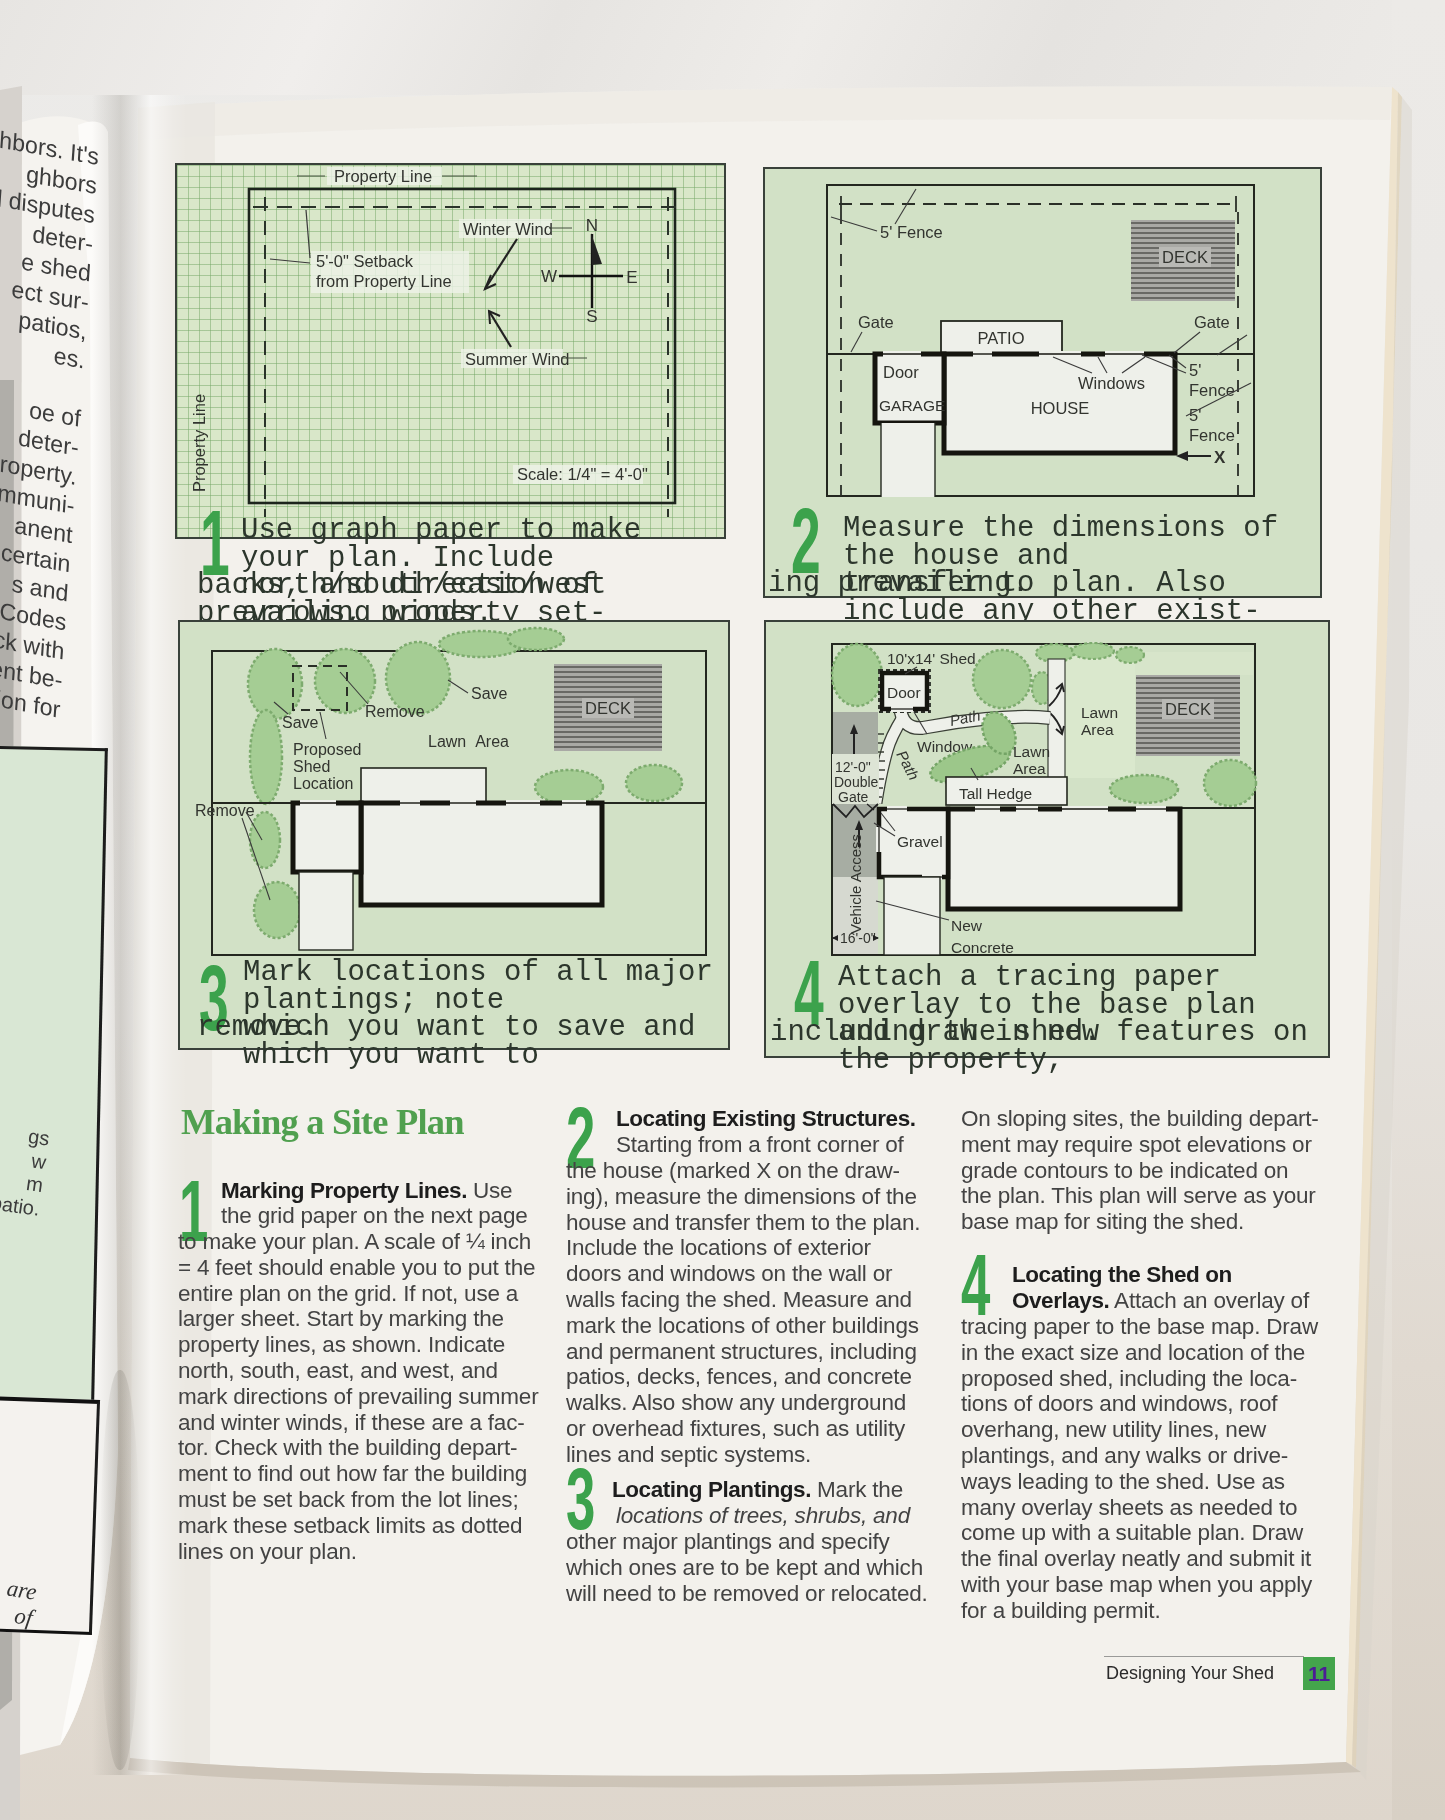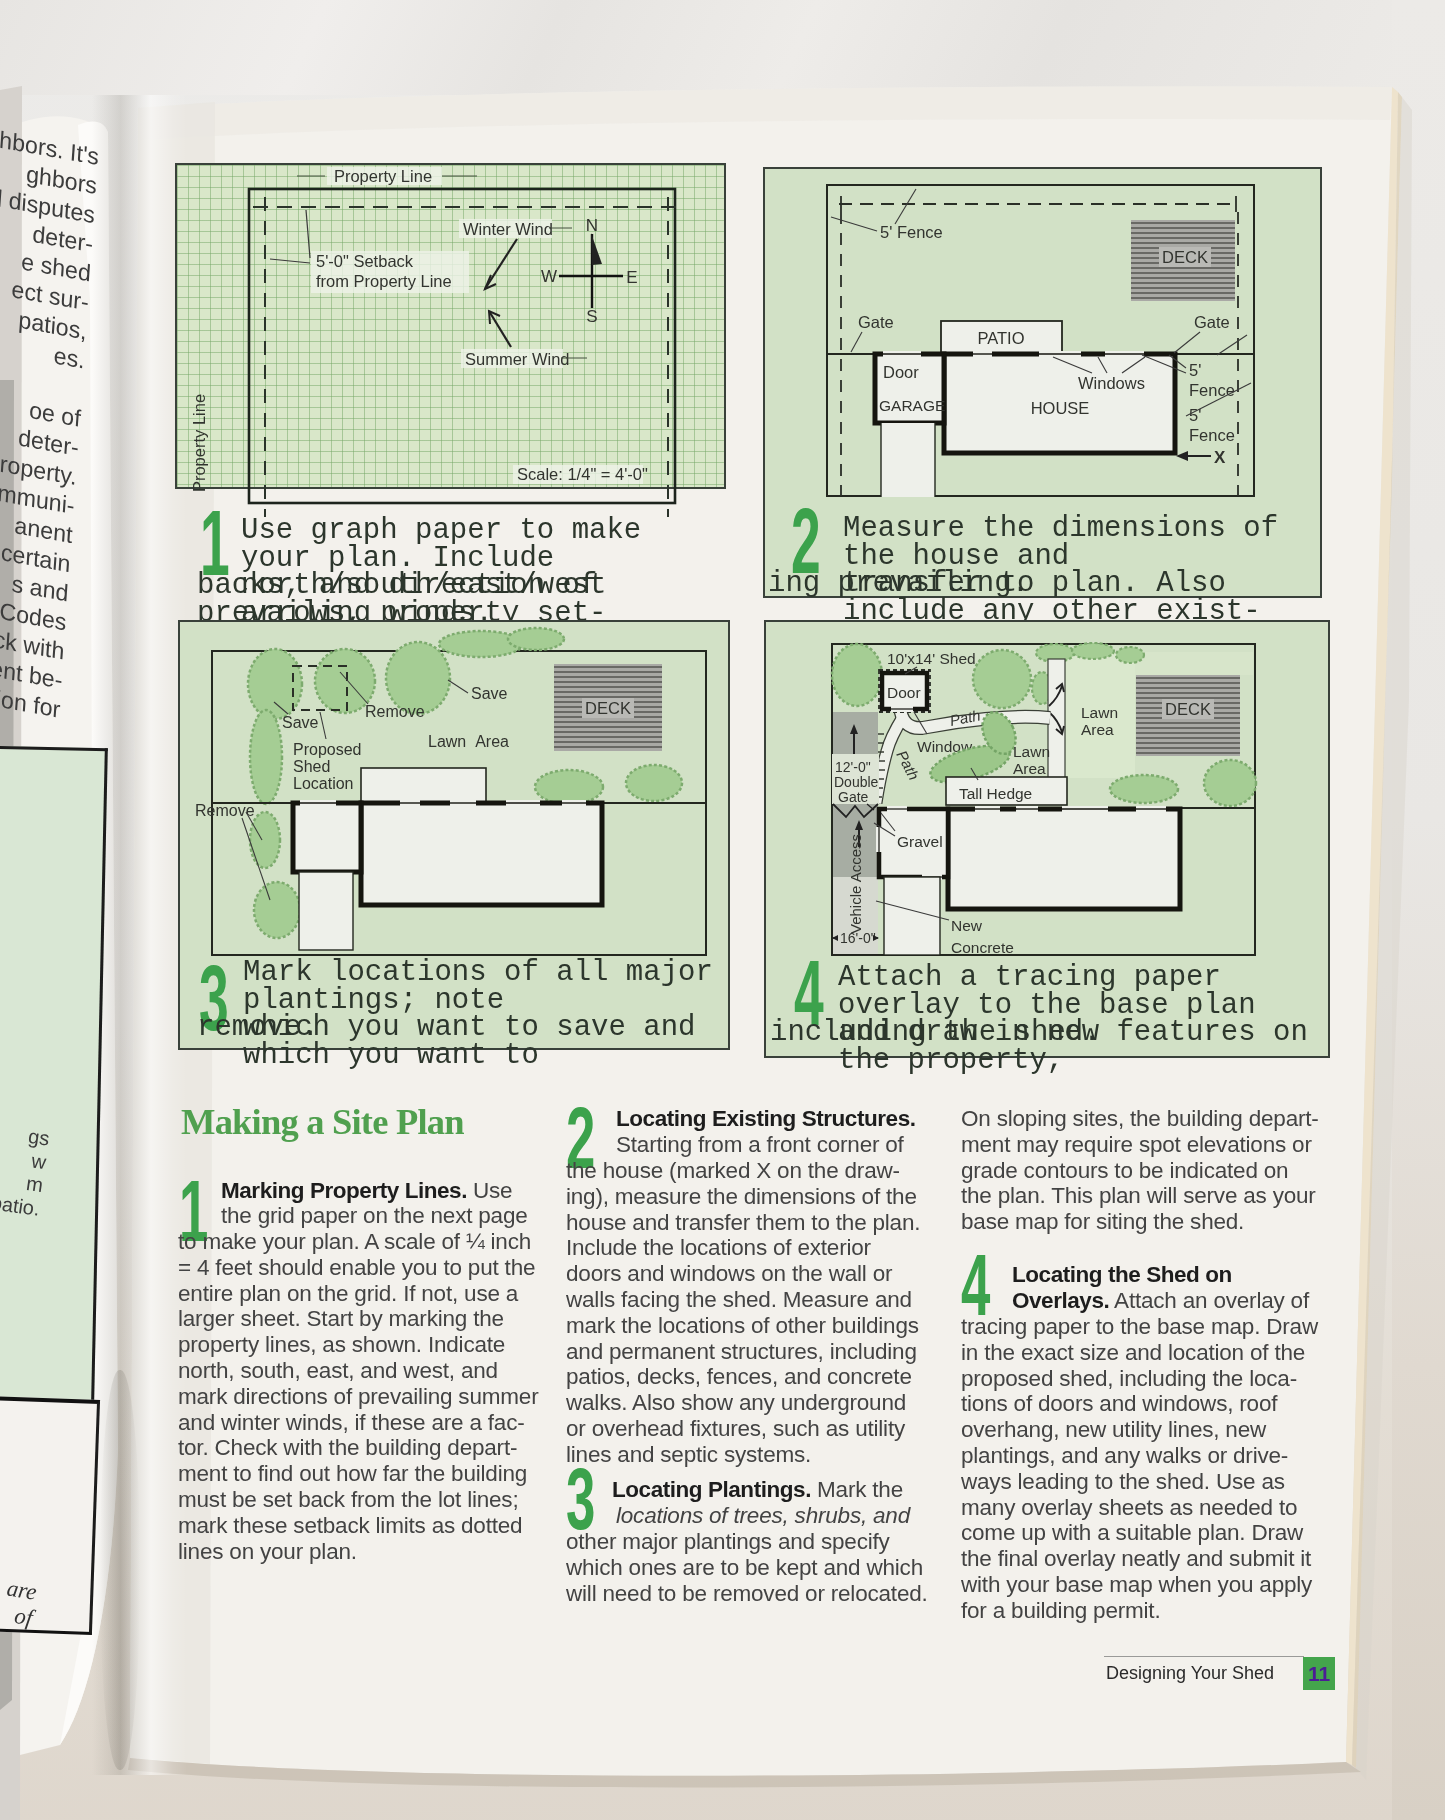--- a/index.html
+++ b/index.html
@@ -52,21 +52,21 @@
 ghbors. It's<br>ghbors<br>d disputes<br>deter-<br>e shed<br>ect sur-<br>patios,<br>es.<br><br>oe of<br>deter-<br>property.<br>ommuni-<br>anent<br>a certain<br>s and<br>g Codes<br>eck with<br>ent be-<br>ion for
 </div>
 
 <div class="abs" style="left:-20px;top:747px;width:118px;height:650px;background:#d9e7d4;border-top:3px solid #1c1c1c;border-right:3px solid #1c1c1c;transform:rotate(1.2deg);"></div>
 
 <div class="abs" style="left:-60px;top:1120px;width:105px;transform:rotate(8deg);font-size:20px;line-height:23.5px;color:#3c3c3c;text-align:right;">gs<br>w<br>m<br>patio.</div>
 
 <div class="abs" style="left:-20px;top:1398px;width:113px;height:228px;background:#f4f2ee;border-top:4px solid #111;border-right:3px solid #1c1c1c;border-bottom:3px solid #111;transform:rotate(2deg);"></div>
 <div class="abs" style="left:-65px;top:1572px;width:100px;transform:rotate(9deg);font-family:'Liberation Serif',serif;font-style:italic;font-size:23px;line-height:26px;color:#333;text-align:right;">are<br>of</div>
 
-<div class="panel" style="left:175px;top:163px;width:551px;height:326px;background-color:#d9e7c9;background-image:repeating-linear-gradient(to right,rgba(116,166,102,.5) 0 1px,transparent 1px 11px),repeating-linear-gradient(to bottom,rgba(116,166,102,.5) 0 1px,transparent 1px 11px);">
+<div class="panel" style="left:175px;top:163px;width:551px;height:376px;background-color:#d9e7c9;background-image:repeating-linear-gradient(to right,rgba(116,166,102,.5) 0 1px,transparent 1px 11px),repeating-linear-gradient(to bottom,rgba(116,166,102,.5) 0 1px,transparent 1px 11px);">
 <svg width="547" height="430" viewBox="0 0 547 430">
 
   <rect x="72" y="24" width="426" height="314" fill="none" stroke="#1d241d" stroke-width="2.6"></rect>
 
   <line x1="76" y1="42" x2="500" y2="42" stroke="#2a332a" stroke-width="2" stroke-dasharray="15 9"></line>
 
   <line x1="88" y1="32" x2="88" y2="352" stroke="#2a332a" stroke-width="2" stroke-dasharray="14 10"></line>
 
   <line x1="491" y1="32" x2="491" y2="352" stroke="#2a332a" stroke-width="2" stroke-dasharray="14 10"></line>
 

